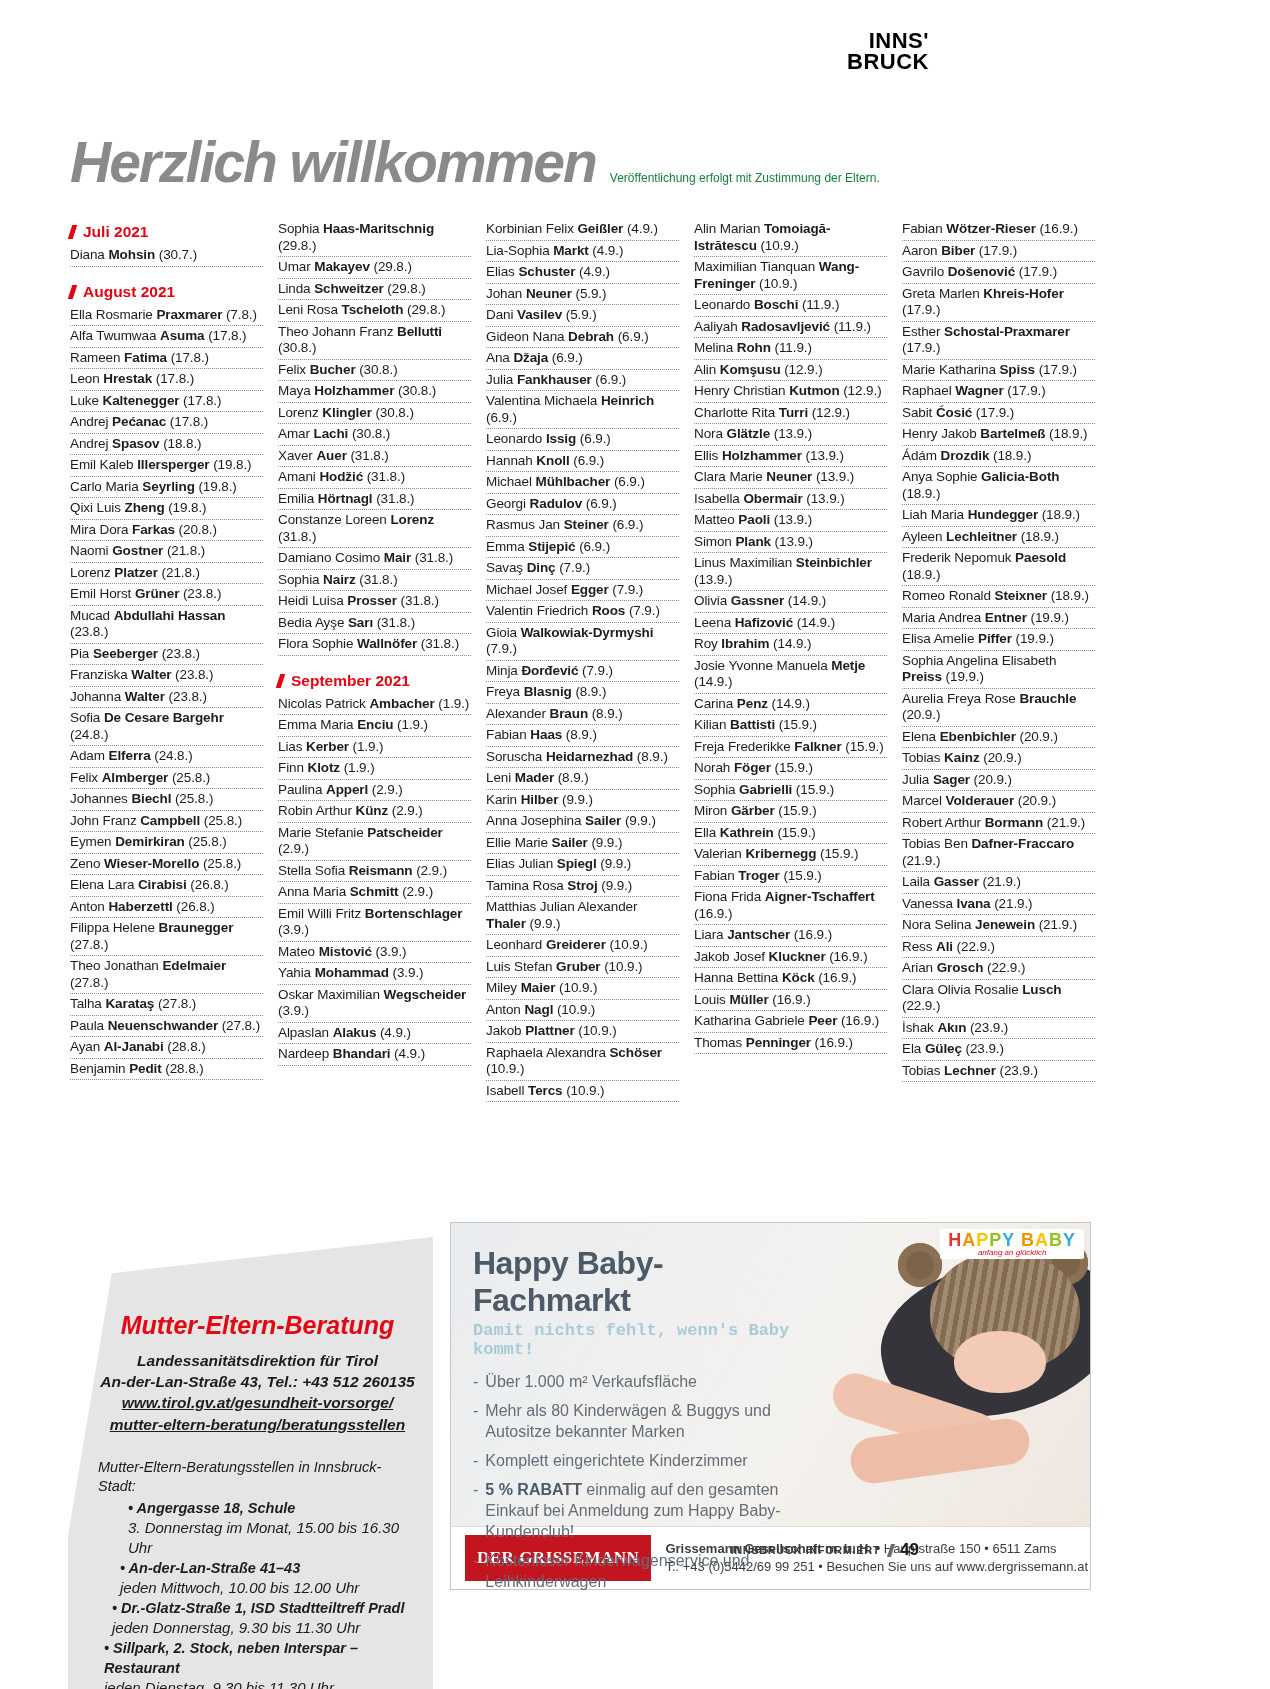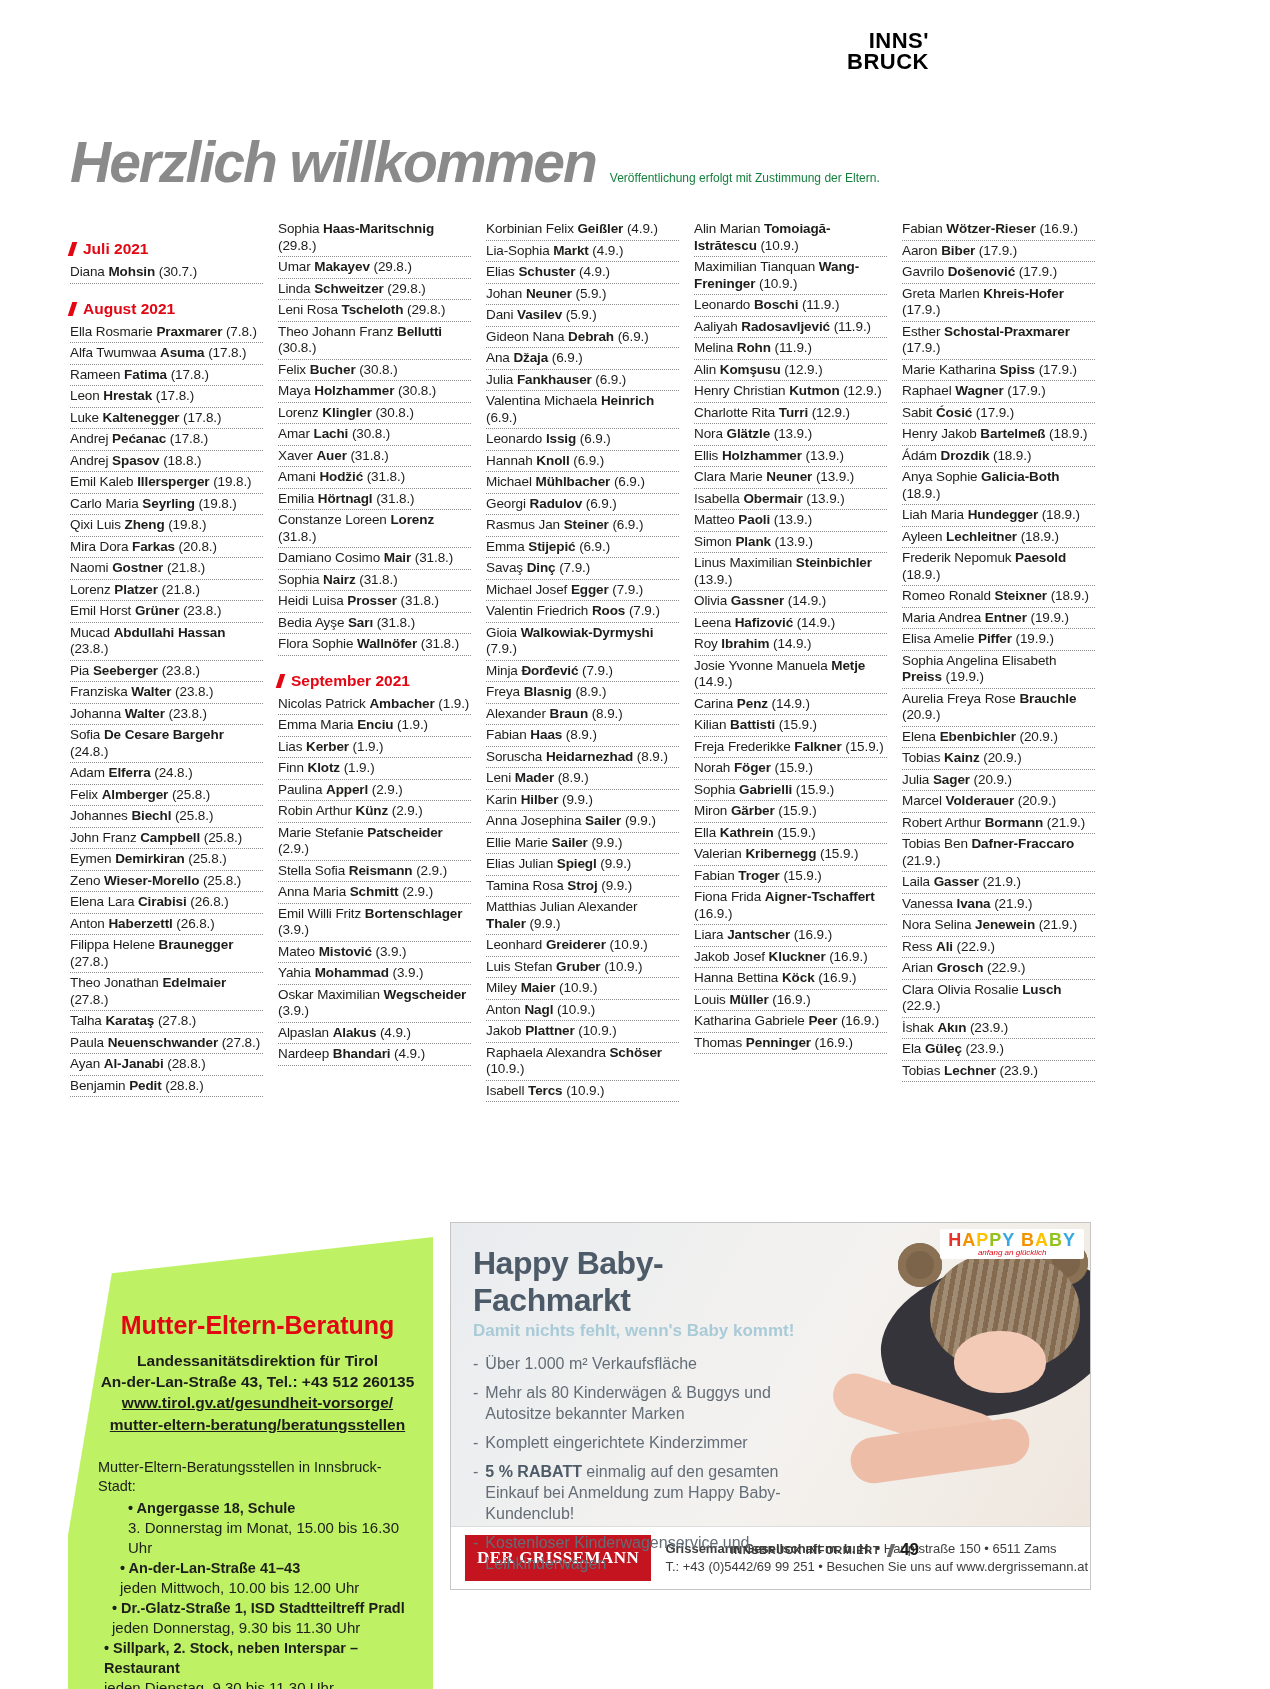--- a/index.html
+++ b/index.html
@@ -15,49 +15,49 @@
   .subtitle{font-size:12px;color:#15803d;margin-left:14px;}
 
   
   .names{position:absolute;left:70px;top:220px;width:1024px;display:flex;gap:15px;}
   .col{width:193px;flex:0 0 193px;}
   .entry{font-size:13.5px;line-height:16.5px;letter-spacing:-.1px;color:#1d1d1b;
          padding:1px 0 2px;border-bottom:1px dotted #8b8b8b;margin-bottom:1px;}
   .entry strong{font-weight:700;}
   .month{color:#e30613;font-weight:700;font-size:15.5px;margin:16px 0 5px;
          display:flex;align-items:center;}
-  .month:first-child{margin-top:20px;}
+  .month:first-child{margin-top:3px;}
   .slash{display:inline-block;width:5px;height:14px;background:#e30613;
          transform:skewX(-18deg);margin-right:8px;flex:0 0 5px;}
   .cont-arrow{position:absolute;left:1103px;top:1062px;color:#e30613;
               font-size:22px;font-weight:700;}
 
   
   .beratung{position:absolute;left:68px;top:1237px;width:365px;height:452px;
-            background:#bef264;
+            background:#e5e5e5;
             clip-path:polygon(12% 8%,100% 0,100% 100%,0 100%,0 66%);
-            padding:74px 16px 12px 30px;box-sizing:border-box;}
+            padding:74px 16px 12px 30px;box-sizing:border-box;font-style:italic;}
   .beratung-title{color:#e30613;font-weight:700;font-size:25px;text-align:center;
                   margin:0 0 10px;}
   .beratung-line{font-weight:700;font-size:15.5px;text-align:center;line-height:21px;}
   .beratung-link{font-weight:700;font-size:15.5px;text-align:center;line-height:22px;
                  text-decoration:underline;color:#1d1d1b;display:block;}
   .beratung-intro{font-size:14.5px;margin:22px 0 2px;line-height:19px;}
   .loc-name{font-weight:700;font-size:14.5px;line-height:20px;}
   .loc-time{font-size:15px;line-height:20px;}
 
   
   .ad{position:absolute;left:450px;top:1222px;width:641px;height:368px;
       border:1px solid #c6c6c6;box-sizing:border-box;display:flex;flex-direction:column;
       background:#fff;}
   .ad-body{flex:1;position:relative;
            background:linear-gradient(120deg,#e9ecef 0%,#f4f2ef 55%,#efe7de 100%);}
   .ad-text{position:absolute;left:22px;top:22px;width:330px;}
   .ad-heading{color:#4d5a68;font-weight:700;font-size:32px;letter-spacing:-.5px;margin:0;}
-  .ad-subheading{color:#a9cbd8;font-weight:700;font-size:17px;margin:2px 0 12px;}
+  .ad-subheading{color:#a9cbd8;font-weight:700;font-size:17px;margin:2px 0 12px;font-family:Liberation Mono, monospace;}
   .ad-bullet{color:#636d77;font-size:16px;line-height:21px;margin:0 0 8px;display:flex;}
   .ad-bullet .dash{margin-right:7px;}
   .ad-bullet strong{color:#4d5a68;}
   
   .photo{position:absolute;right:0;top:0;width:300px;height:100%;overflow:hidden;}
   .sweater{position:absolute;right:-30px;top:40px;width:240px;height:150px;
            background:#35343a;border-radius:50% 45% 55% 50%;transform:rotate(-12deg);}
   .hat{position:absolute;right:10px;top:28px;width:150px;height:120px;background:#8b7154;
        border-radius:50% 50% 46% 46%;
        background-image:repeating-linear-gradient(100deg,rgba(255,255,255,.18) 0 5px,rgba(0,0,0,.05) 5px 10px);}

